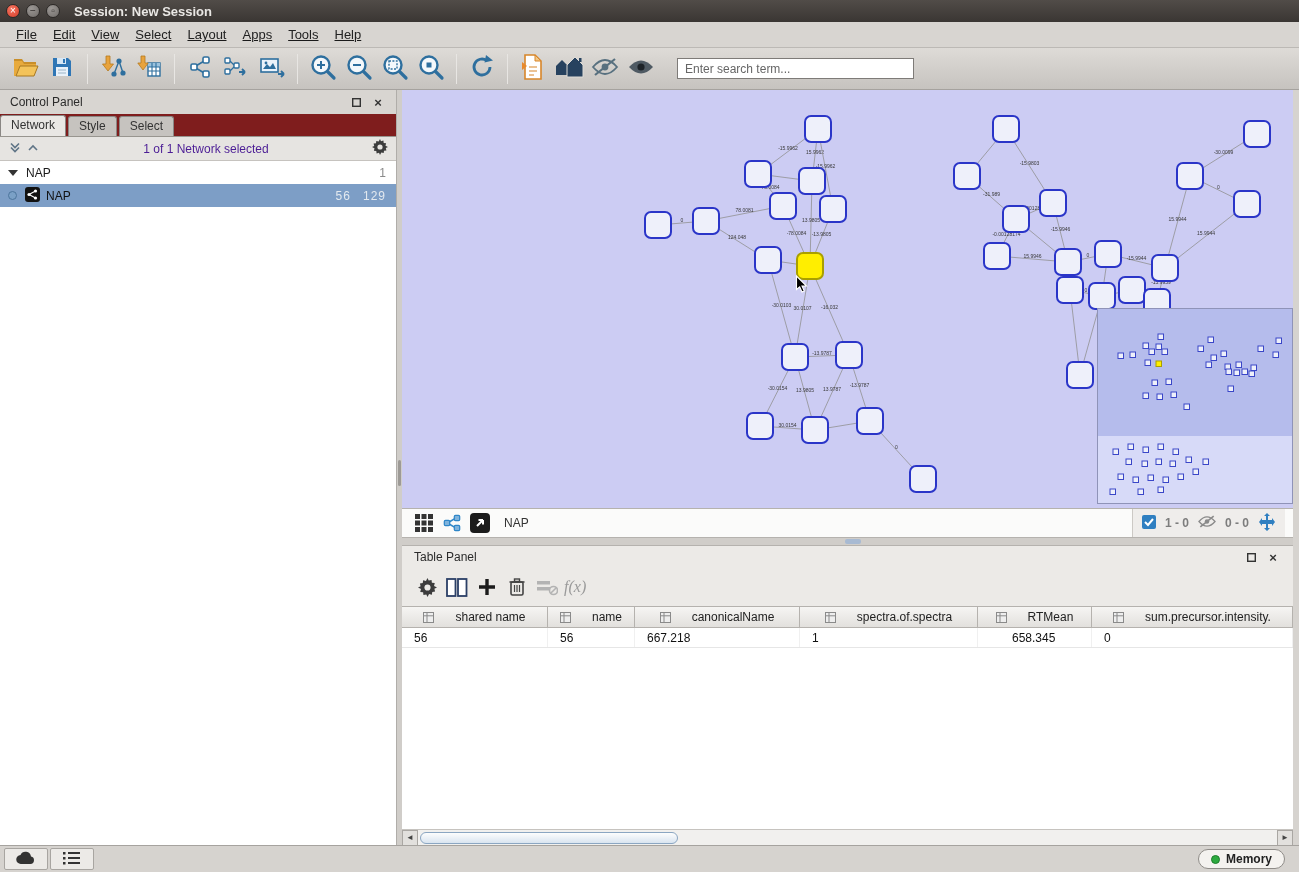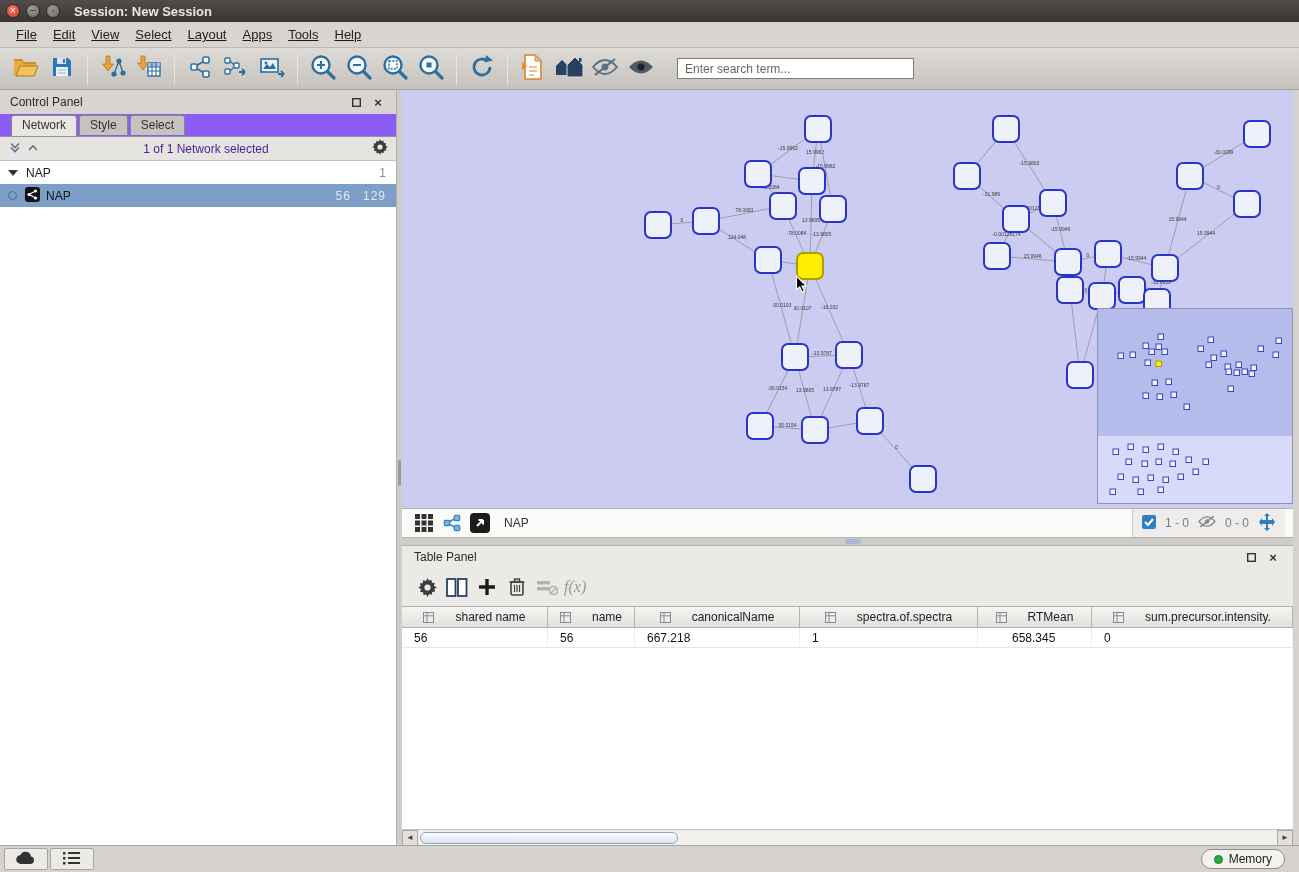--- a/index.html
+++ b/index.html
@@ -32,22 +32,22 @@
   .search-box::placeholder { color:#666; }
 
   
   .control-panel { position:absolute; left:0; top:90px; width:397px; height:755px;
     background:#d6d3cf; border-right:1px solid #b0ada9; display:flex; flex-direction:column; }
   .panel-header { height:24px; background:#d8d5d1; display:flex; align-items:center;
     padding:0 10px; font-size:12px; color:#2b2b2b; }
   .panel-header .spacer { flex:1; }
   .ph-icon { width:16px; height:16px; display:flex; align-items:center; justify-content:center;
     margin-left:6px; color:#333; font-weight:bold; font-size:13px; }
-  .cp-tabs { height:23px; background:#8b5cf6; border-bottom:1px solid #98958f;
-    display:flex; align-items:center; padding-left:11px; }
+  .cp-tabs { height:23px; background:#7f1d1d; border-bottom:1px solid #98958f;
+    display:flex; align-items:flex-end; padding-left:0; }
   .tab { border:1px solid #8a8784; border-bottom:none; border-radius:3px 3px 0 0;
     padding:2px 10px 3px; font-size:12px; background:#c6c3bf; color:#333; margin-right:2px; }
   .tab.active { background:#e9e7e4; padding-bottom:4px; }
   .cp-selbar { height:24px; background:#e6e4e1; border-bottom:1px solid #c6c3bf;
     display:flex; align-items:center; padding:0 8px; }
   .cp-selbar .label { flex:1; text-align:center; font-size:12px; color:#4c1d95; }
   .cp-tree { flex:1; background:#ffffff; overflow:hidden; }
   .tree-row { height:23px; display:flex; align-items:center; padding:0 10px 0 8px; font-size:12px; }
   .tree-row .grow { flex:1; }
   .tree-caret { width:0; height:0; border-left:5px solid transparent; border-right:5px solid transparent;
@@ -80,21 +80,21 @@
 
   .cursor-arrow { position:absolute; left:393px; top:185px; }
 
   .net-toolbar { position:absolute; left:0; top:418px; width:891px; height:30px;
     background:#fbfbfa; border-top:1px solid #b5b2ae; border-bottom:1px solid #b5b2ae;
     display:flex; align-items:center; padding:0 8px; }
   .nt-icon { width:28px; height:24px; display:flex; align-items:center; justify-content:center; }
   .nt-title { margin-left:10px; font-size:12px; color:#333; }
   .nt-right { margin-left:auto; display:flex; align-items:center; gap:8px;
     background:#efedeb; height:100%; padding:0 8px; border-left:1px solid #ccc9c5; }
-  .nt-count { color:#7d7d7d; font-size:12px; }
+  .nt-count { color:#7d7d7d; font-size:12px;font-weight:bold; }
 
   .h-strip { position:absolute; left:0; top:448px; width:891px; height:7px; background:#d0cdc9; }
   .h-strip .mini-thumb { position:absolute; left:443px; top:1px; width:16px; height:5px; background:#a8bad2; border-radius:2px; }
 
   
   .table-panel { position:absolute; left:0; top:455px; width:891px; height:300px;
     background:#eceae7; display:flex; flex-direction:column; border-top:1px solid #b5b2ae; }
   .tp-header { height:22px; display:flex; align-items:center; padding:0 12px; font-size:12px; color:#2b2b2b; }
   .tp-header .spacer { flex:1; }
   .tp-toolbar { height:38px; display:flex; align-items:center; gap:4px; padding-left:12px; }
@@ -114,21 +114,21 @@
   .scroll-track { flex:1; position:relative; height:14px; }
   .scroll-thumb { position:absolute; left:2px; top:1px; width:258px; height:12px;
     background:linear-gradient(#fdfdfd,#d9e4f0); border:1px solid #8ba6c2; border-radius:6px; }
   .tp-tabs { height:24px; display:flex; align-items:flex-end; padding-left:6px; background:#d6d3cf; }
 
   
   .statusbar { position:absolute; left:0; top:845px; width:100%; height:27px;
     background:#d6d3cf; border-top:1px solid #a6a39f; display:flex; align-items:center; padding:0 4px; }
   .sb-btn { height:22px; min-width:44px; background:#eceae7; border:1px solid #a8a5a1;
     display:flex; align-items:center; justify-content:center; margin-right:2px; border-radius:2px; }
-  .sb-right { margin-left:auto; display:flex; align-items:center; margin-right:10px; }
+  .sb-right { margin-left:auto; display:flex; align-items:center; margin-right:10px;font-weight:bold; }
   .memory-btn { height:20px; border:1px solid #8f8c88; border-radius:10px; background:#f4f2ef;
     display:flex; align-items:center; gap:6px; padding:0 12px; font-size:12px; color:#222; }
   .green-dot { width:9px; height:9px; border-radius:50%; background:#2daa3f; border:1px solid #1d7d2c; }
 </style>
 </head>
 <body>
 
 <div id="app">
 
   <div class="titlebar">

